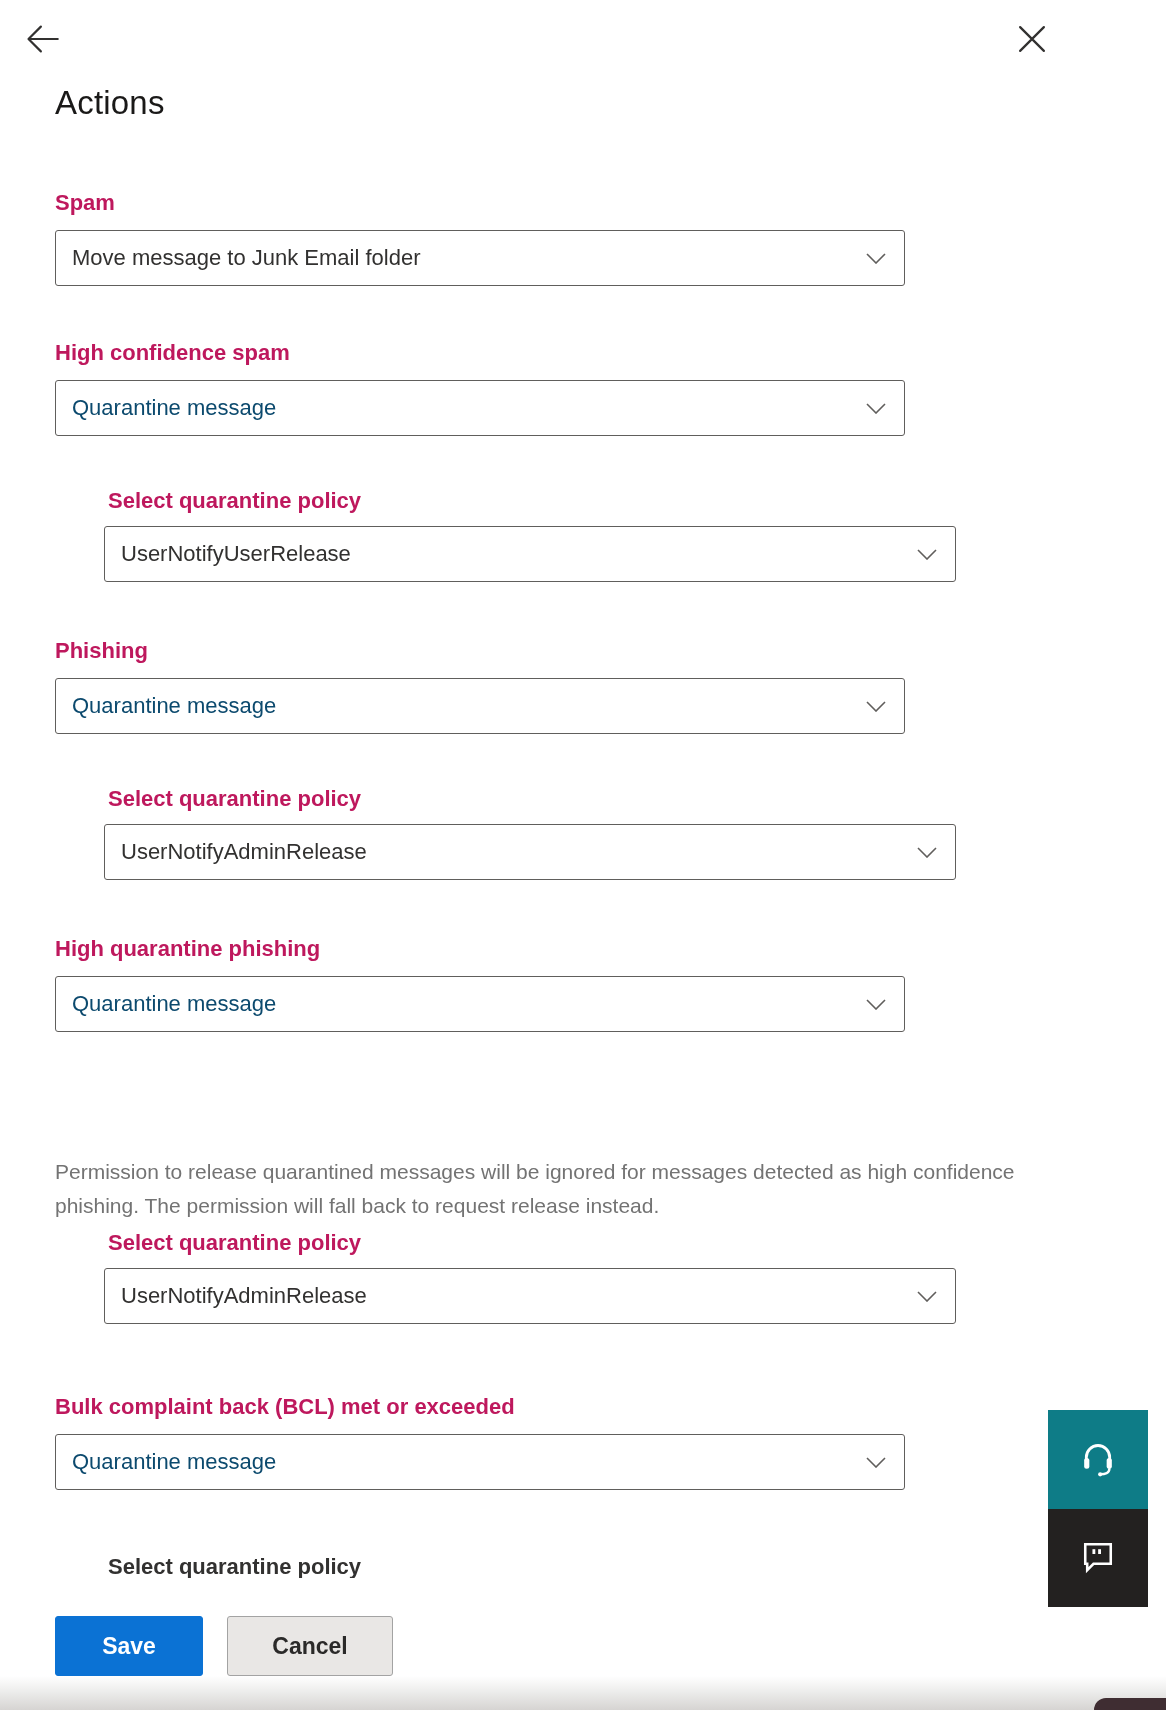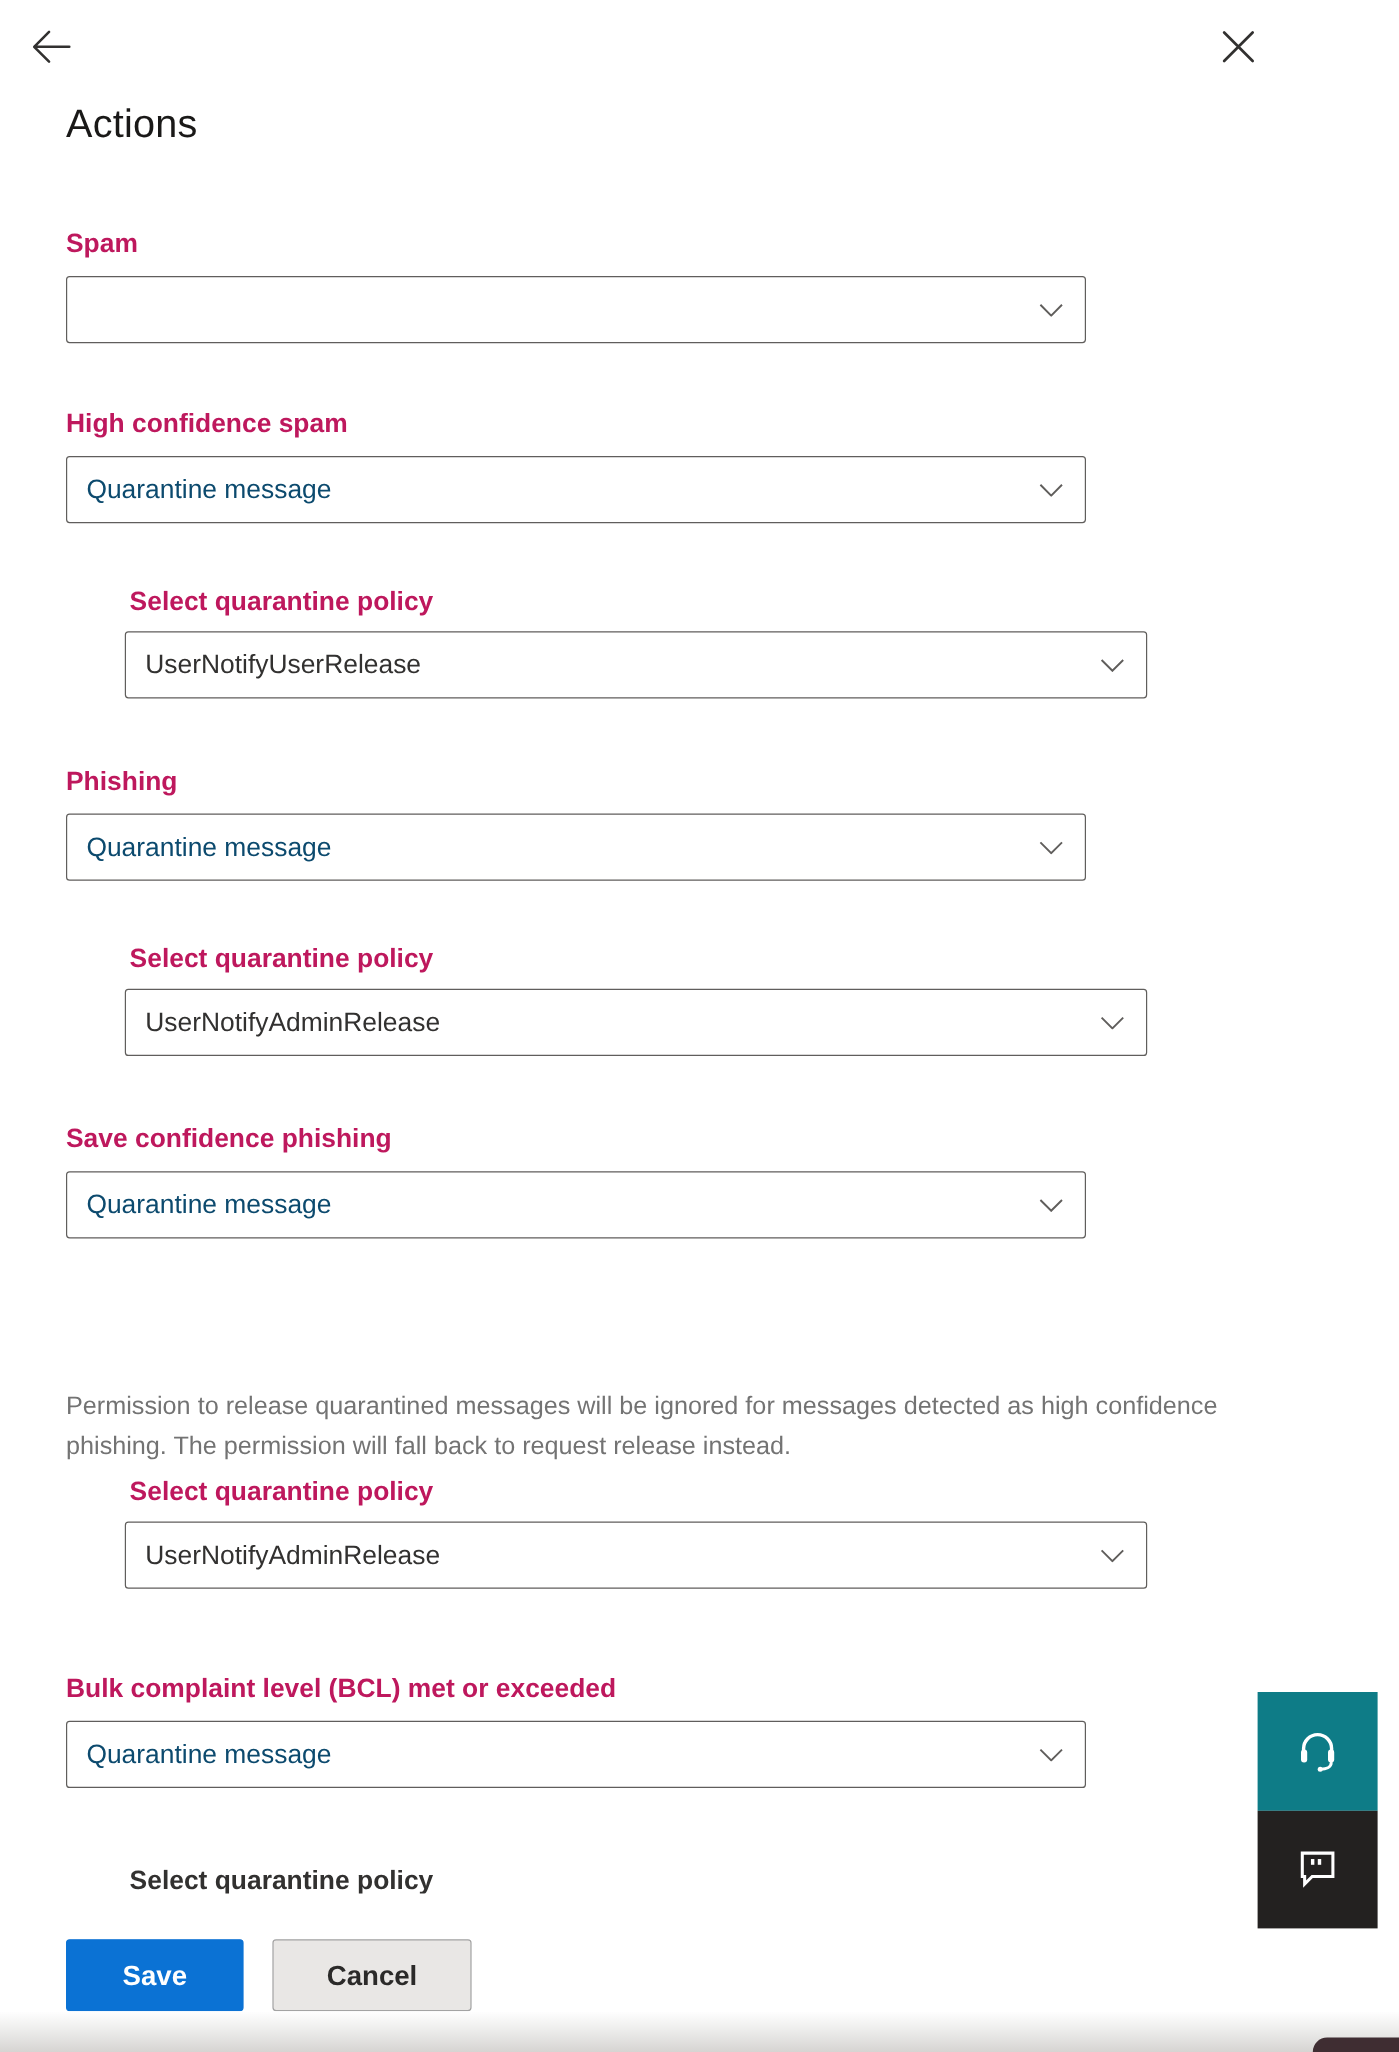--- a/index.html
+++ b/index.html
@@ -80,20 +80,21 @@
     <svg width="30" height="30" viewBox="0 0 24 24">
       <path d="M2.5 2.5 L21.5 21.5 M21.5 2.5 L2.5 21.5" fill="none" stroke="#323130" stroke-width="1.8" stroke-linecap="round"></path>
     </svg>
   </span>
 </button>
 
 <h1 class="title">Actions</h1>
 
 <div class="field-label" style="top:190px">Spam</div>
 <div class="dropdown" style="top:230px">
+  <span class="value">Move message to Junk Email folder</span>
   <span class="chev">
     <svg width="20" height="11" viewBox="0 0 20 11">
         <path d="M1 1 L10 10 L19 1" fill="none" stroke="#605e5c" stroke-width="1.6"></path>
       </svg>
   </span>
 </div>
 
 <div class="field-label" style="top:340px">High confidence spam</div>
 <div class="dropdown" style="top:380px">
   <span class="value muted">Quarantine message</span>
@@ -127,21 +128,21 @@
 <div class="field-label indent" style="top:786px">Select quarantine policy</div>
 <div class="dropdown indent" style="top:824px">
   <span class="value">UserNotifyAdminRelease</span>
   <span class="chev">
     <svg width="20" height="11" viewBox="0 0 20 11">
         <path d="M1 1 L10 10 L19 1" fill="none" stroke="#605e5c" stroke-width="1.6"></path>
       </svg>
   </span>
 </div>
 
-<div class="field-label" style="top:936px">Save confidence phishing</div>
+<div class="field-label" style="top:936px">High quarantine phishing</div>
 <div class="dropdown" style="top:976px">
   <span class="value muted">Quarantine message</span>
   <span class="chev">
     <svg width="20" height="11" viewBox="0 0 20 11">
         <path d="M1 1 L10 10 L19 1" fill="none" stroke="#605e5c" stroke-width="1.6"></path>
       </svg>
   </span>
 </div>
 
 <p class="note">Permission to release quarantined messages will be ignored for messages detected as high confidence phishing. The permission will fall back to request release instead.</p>
@@ -149,21 +150,21 @@
 <div class="field-label indent" style="top:1230px">Select quarantine policy</div>
 <div class="dropdown indent" style="top:1268px">
   <span class="value">UserNotifyAdminRelease</span>
   <span class="chev">
     <svg width="20" height="11" viewBox="0 0 20 11">
         <path d="M1 1 L10 10 L19 1" fill="none" stroke="#605e5c" stroke-width="1.6"></path>
       </svg>
   </span>
 </div>
 
-<div class="field-label" style="top:1394px">Bulk complaint level (BCL) met or exceeded</div>
+<div class="field-label" style="top:1394px">Bulk complaint back (BCL) met or exceeded</div>
 <div class="dropdown" style="top:1434px">
   <span class="value muted">Quarantine message</span>
   <span class="chev">
     <svg width="20" height="11" viewBox="0 0 20 11">
         <path d="M1 1 L10 10 L19 1" fill="none" stroke="#605e5c" stroke-width="1.6"></path>
       </svg>
   </span>
 </div>
 
 <div class="clipped-label">Select quarantine policy</div>

